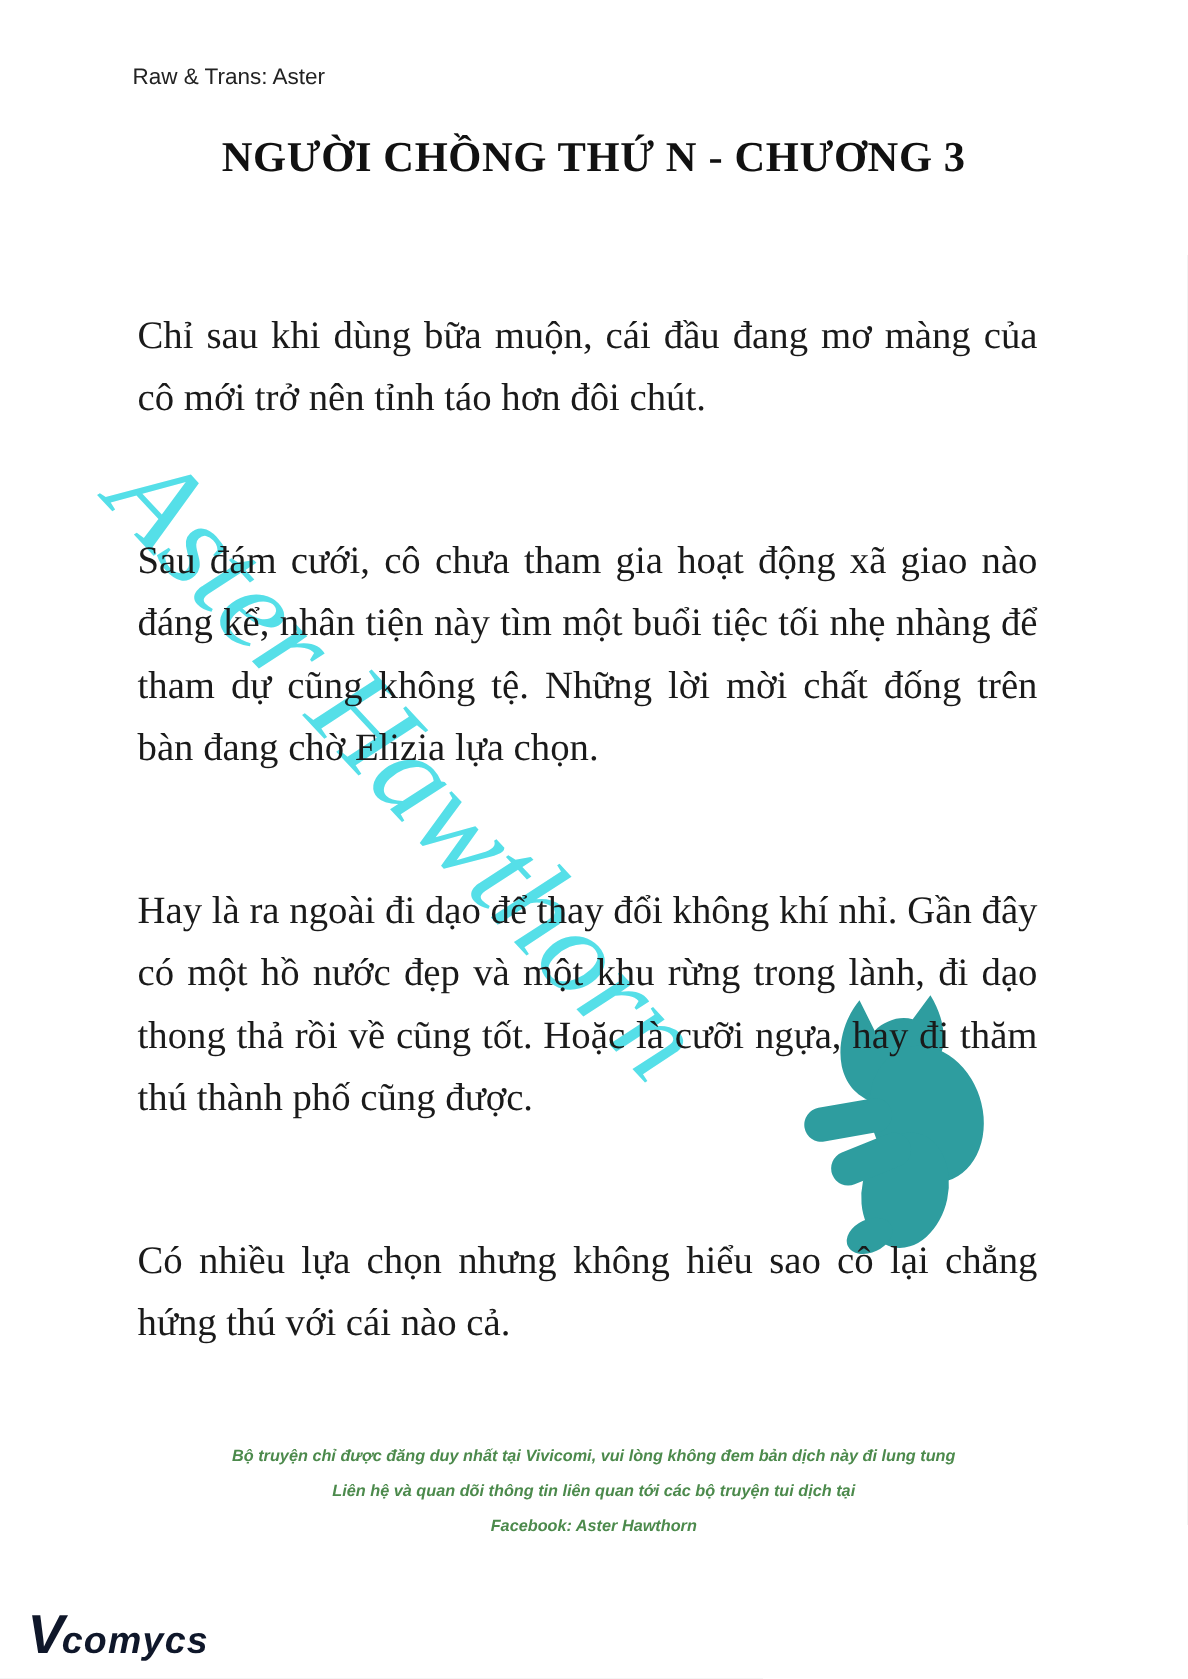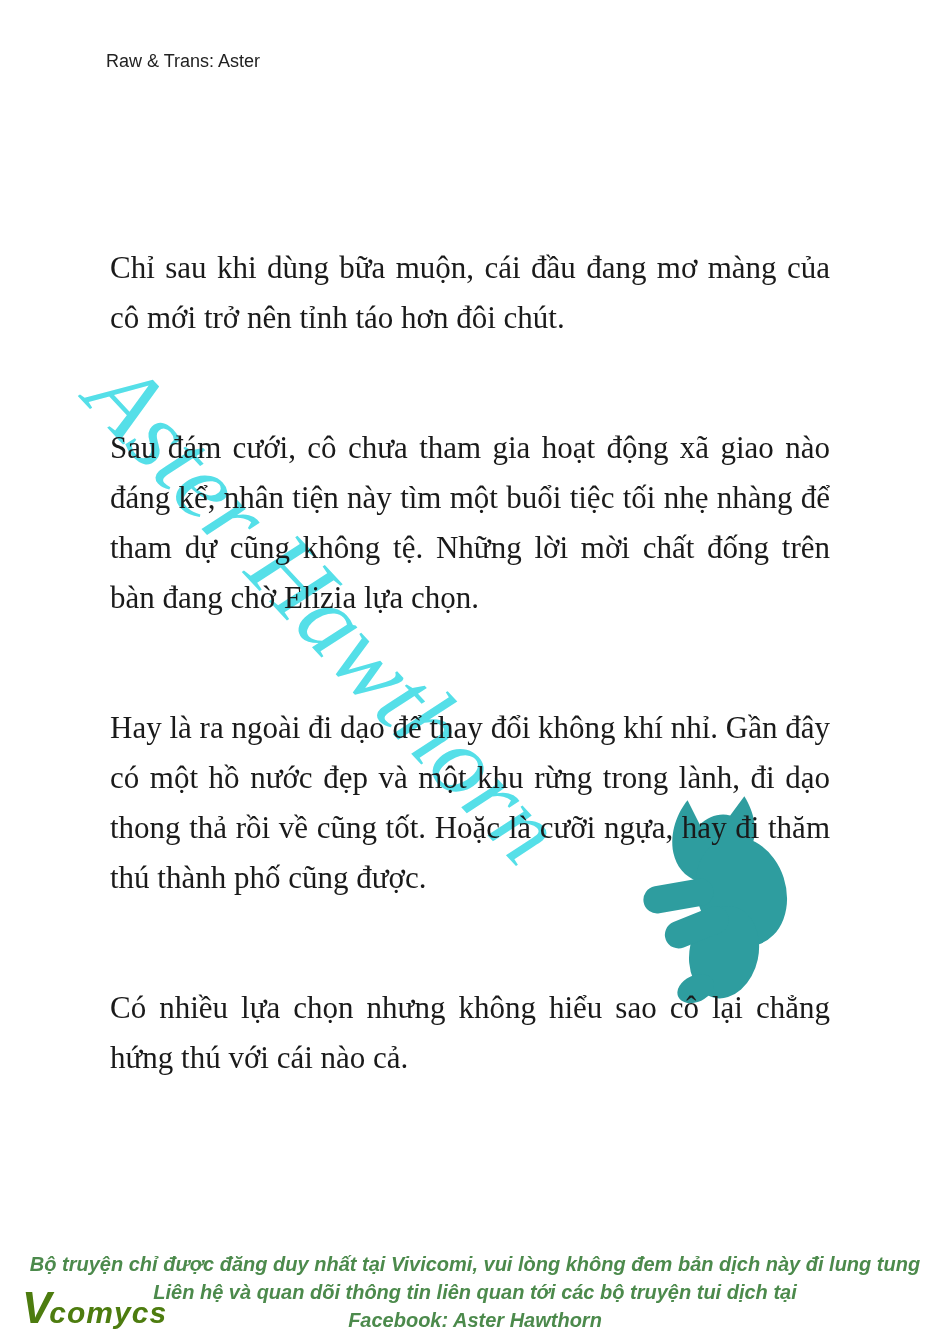--- a/index.html
+++ b/index.html
@@ -44,52 +44,53 @@
     z-index:0;
   }
   .content{
     position:absolute;left:110px;top:243px;width:720px;
     font-size:31px;line-height:50px;
     text-align:justify;
     z-index:1;
   }
   .content p{margin:0 0 80px 0;}
   .footer{
-    position:absolute;left:0;top:1250px;width:100%;
+    position:absolute;left:0;top:1151px;width:100%;
     text-align:center;
     font-family:"Liberation Sans", sans-serif;
     font-weight:bold;font-style:italic;
-    font-size:20px;line-height:28px;
+    font-size:13px;line-height:28px;
     color:#4c8a4c;
     z-index:2;
   }
   .logo{
     position:absolute;left:22px;top:1286px;
     font-family:"Liberation Sans", sans-serif;
     font-weight:bold;font-style:italic;
-    color:#4d7c0f;
+    color:#0f172a;
     white-space:nowrap;
     z-index:2;
   }
   .logo .logo-v{
     font-size:44px;line-height:44px;
     letter-spacing:-2px;
   }
   .logo .logo-rest{
     font-size:30px;
     letter-spacing:1px;
   }
 </style>
 </head>
 <body>
 
 <div class="page">
 
   <div class="credit">Raw &amp; Trans: Aster</div>
 
+  <div class="title">NGƯỜI CHỒNG THỨ N - CHƯƠNG 3</div>
 
   <div class="watermark">Aster Hawthorn</div>
 
   <svg class="cat" viewBox="0 0 150 215" xmlns="http://www.w3.org/2000/svg">
     <g fill="#2E9D9F">
       <path d="M30,64 C26,44 34,24 44,12 L56,36 C64,28 76,24 86,27 L100,8 C110,24 114,44 107,57 C114,66 115,76 108,83 C96,95 72,99 56,93 C40,87 33,77 30,64 Z"></path>
       <ellipse cx="97" cy="102" rx="44" ry="55" transform="rotate(-18 97 102)"></ellipse>
       <ellipse cx="80" cy="162" rx="34" ry="46" transform="rotate(12 80 162)"></ellipse>
       <rect x="0" y="93" width="70" height="27" rx="13.5" transform="rotate(-10 35 106)"></rect>
       <rect x="20" y="124" width="66" height="27" rx="13.5" transform="rotate(-22 53 137)"></rect>

